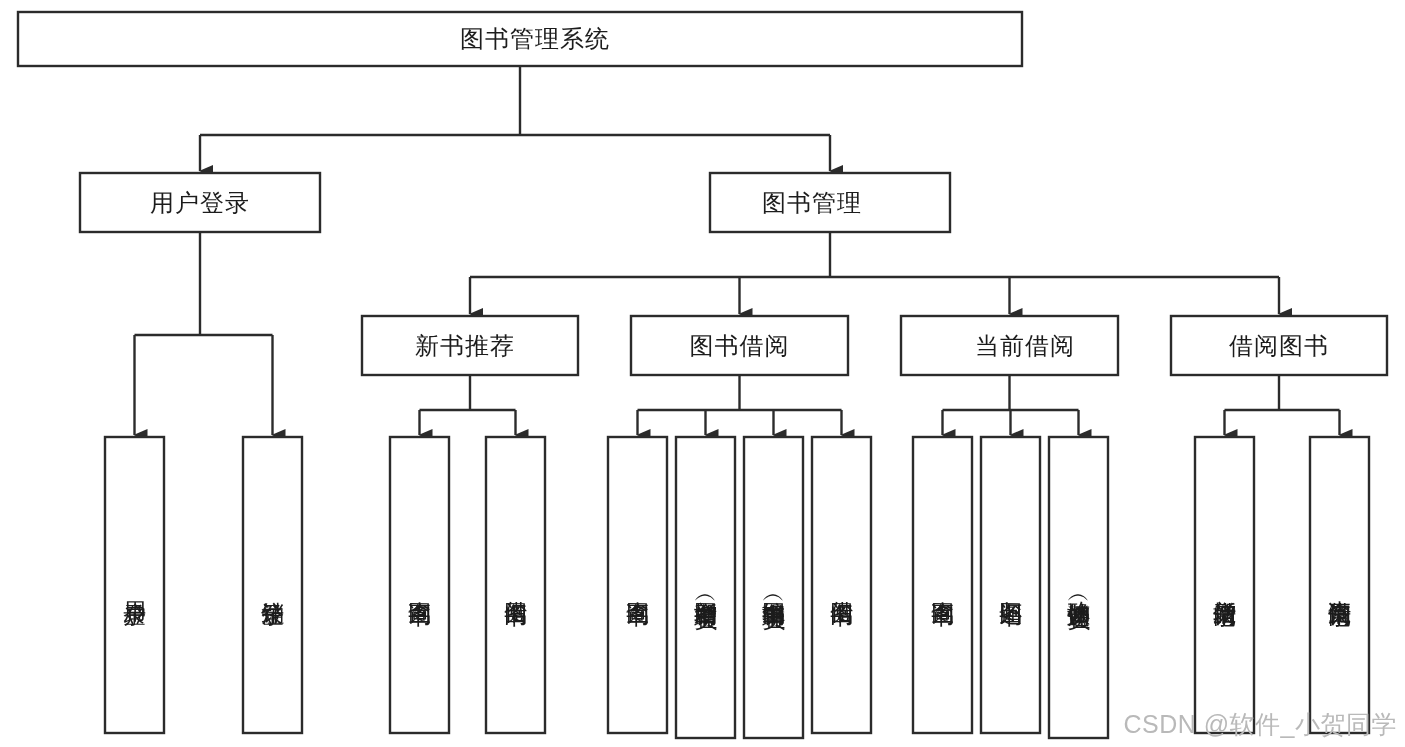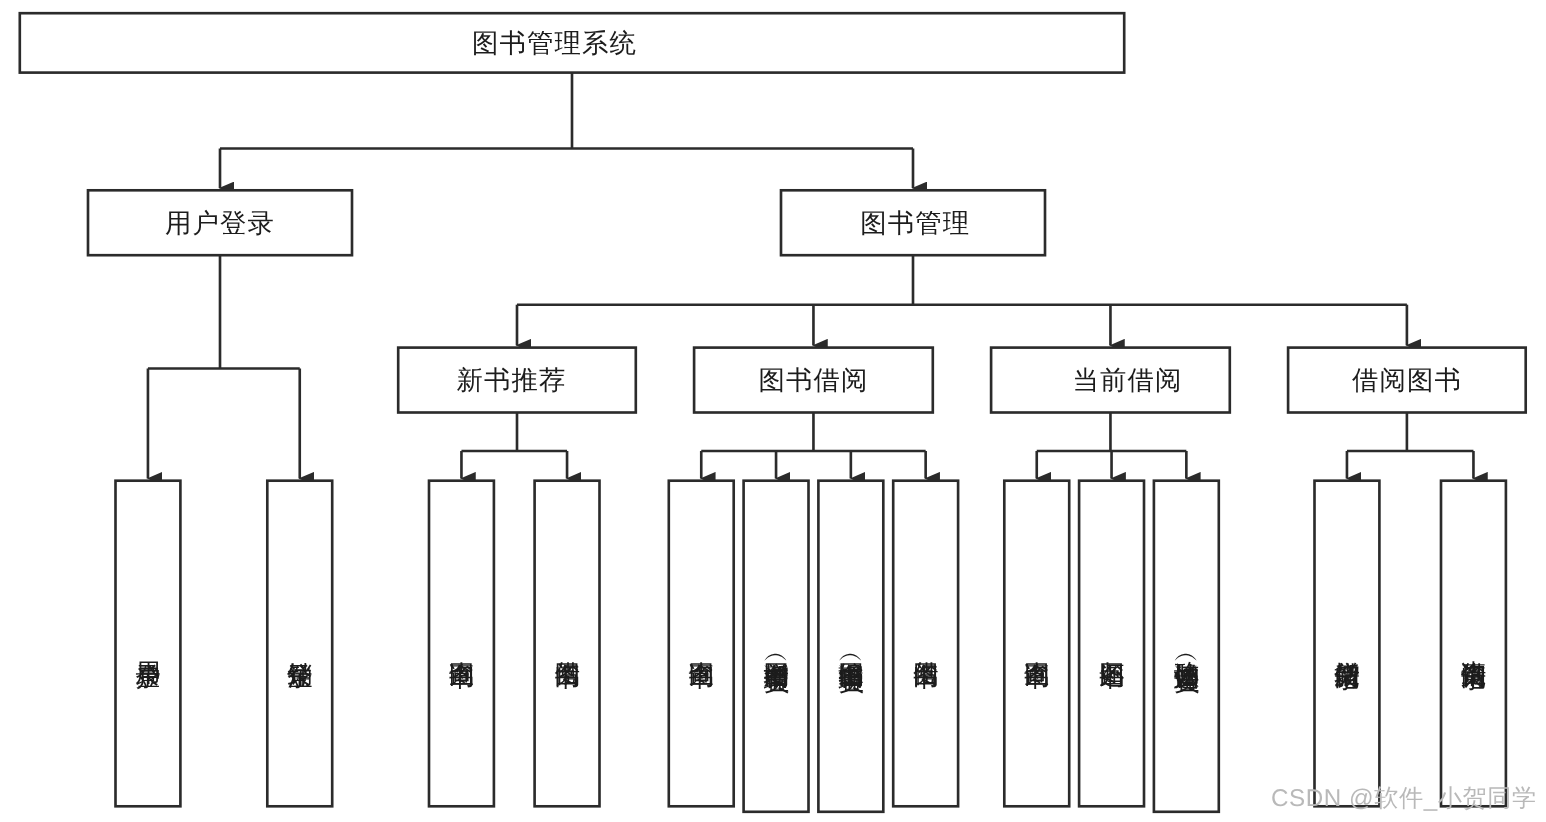--- a/index.html
+++ b/index.html
@@ -42,21 +42,21 @@
     font-size:24px;
     color:#1c1c1c;
     white-space:nowrap;
     letter-spacing:1px;
   }
   #watermark{
     position:absolute;
     right:8px;
     bottom:6px;
     font-family:"Liberation Sans","DejaVu Sans",sans-serif;
-    font-size:22px;
+    font-size:25px;
     color:#b9b9b9;
     white-space:nowrap;
     letter-spacing:0.5px;
     margin-top:16px;
   }
 </style>
 </head>
 <body>
 
 <svg id="diagram" viewBox="0 0 1405 747">
@@ -119,27 +119,27 @@
       <rect x="812" y="437" width="59" height="296" class="box-rect"></rect>
       <rect x="913" y="437" width="59" height="296" class="box-rect"></rect>
       <rect x="981" y="437" width="59" height="296" class="box-rect"></rect>
       <rect x="1049" y="437" width="59" height="301" class="box-rect"></rect>
       <rect x="1195" y="437" width="59" height="296" class="box-rect"></rect>
       <rect x="1310" y="437" width="59" height="296" class="box-rect"></rect>
     </g>
 </svg>
 
 <div id="labels">
-    <div class="hlabel-wrap" style="left: 2px; top: 12px; width: 1004px; height: 54px; align-items: center;">
+    <div class="hlabel-wrap" style="left: 33px; top: 12px; width: 1004px; height: 54px; align-items: center;">
       <div class="hlabel">图书管理系统</div>
     </div>
     <div class="hlabel-wrap" style="left: 80px; top: 173px; width: 240px; height: 59px;">
       <div class="hlabel">用户登录</div>
     </div>
-    <div class="hlabel-wrap" style="left: 710px; top: 173px; width: 204px; height: 59px; padding-left: 20px;">
+    <div class="hlabel-wrap" style="left: 710px; top: 173px; width: 204px; height: 59px;">
       <div class="hlabel">图书管理</div>
     </div>
     <div class="hlabel-wrap" style="left: 362px; top: 316px; width: 206px; height: 59px;">
       <div class="hlabel">新书推荐</div>
     </div>
     <div class="hlabel-wrap" style="left: 631px; top: 316px; width: 217px; height: 59px;">
       <div class="hlabel">图书借阅</div>
     </div>
     <div class="hlabel-wrap" style="left: 901px; top: 316px; width: 248px; height: 59px;">
       <div class="hlabel">当前借阅</div>

